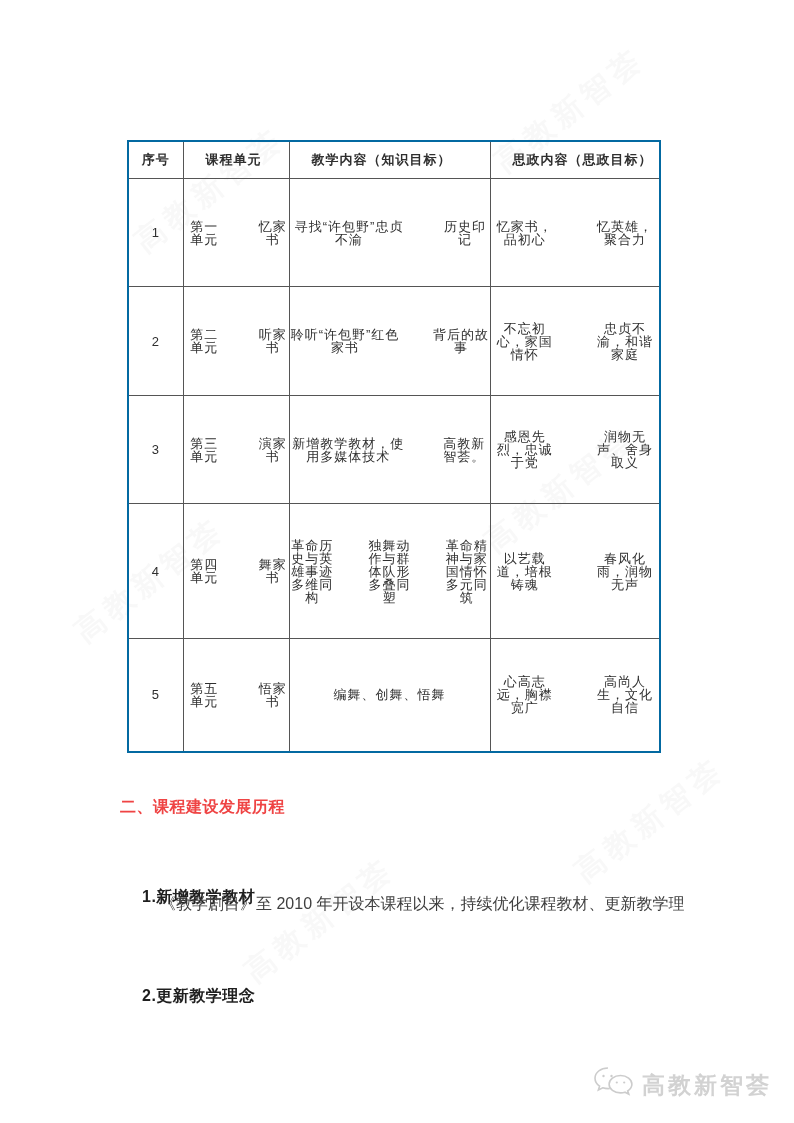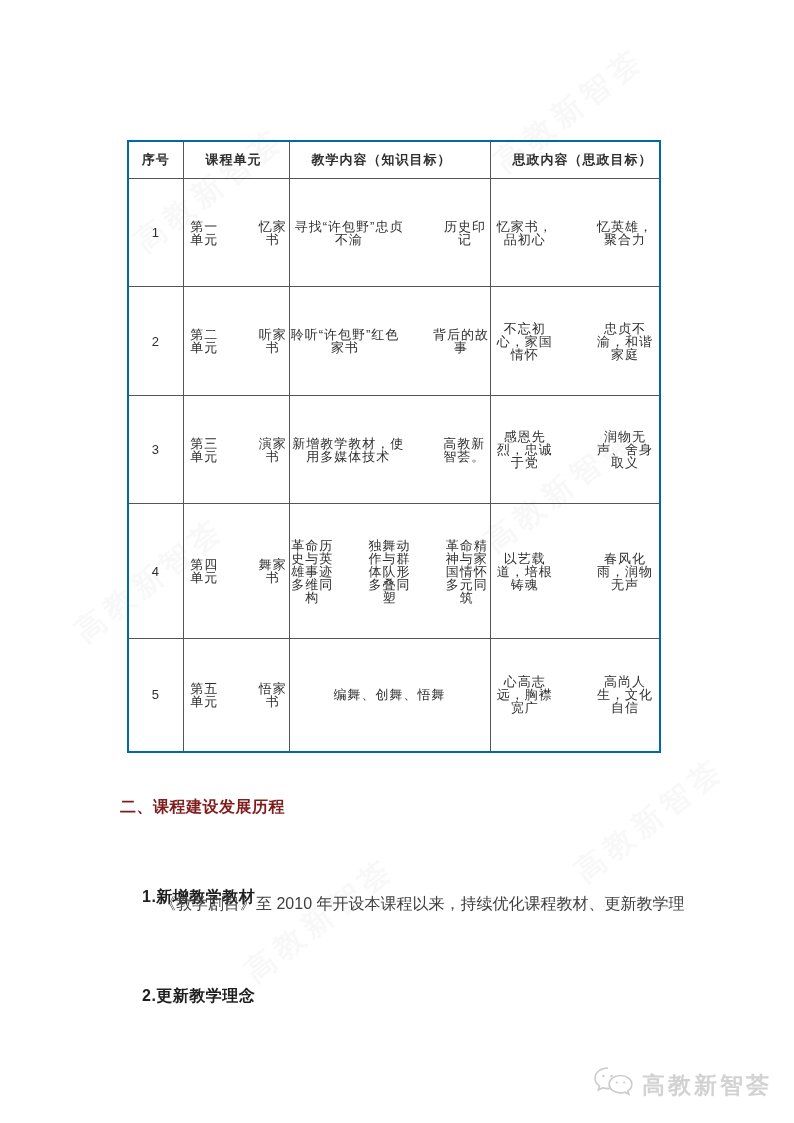--- a/index.html
+++ b/index.html
@@ -61,21 +61,21 @@
     height:100%;
     letter-spacing:1px;
   }
   .cell-line{line-height:13px;}
   
   .sec-heading{
     position:absolute;
     left:120px;top:797px;
     font-size:16px;
     font-weight:bold;
-    color:#7f1d1d;
+    color:#ef4444;
     letter-spacing:0.5px;
   }
   .sub-heading{
     position:absolute;
     font-size:16px;
     font-weight:bold;
     color:#1f1f1f;
     letter-spacing:0.5px;
   }
   .sub1{left:142px;top:887px;}

